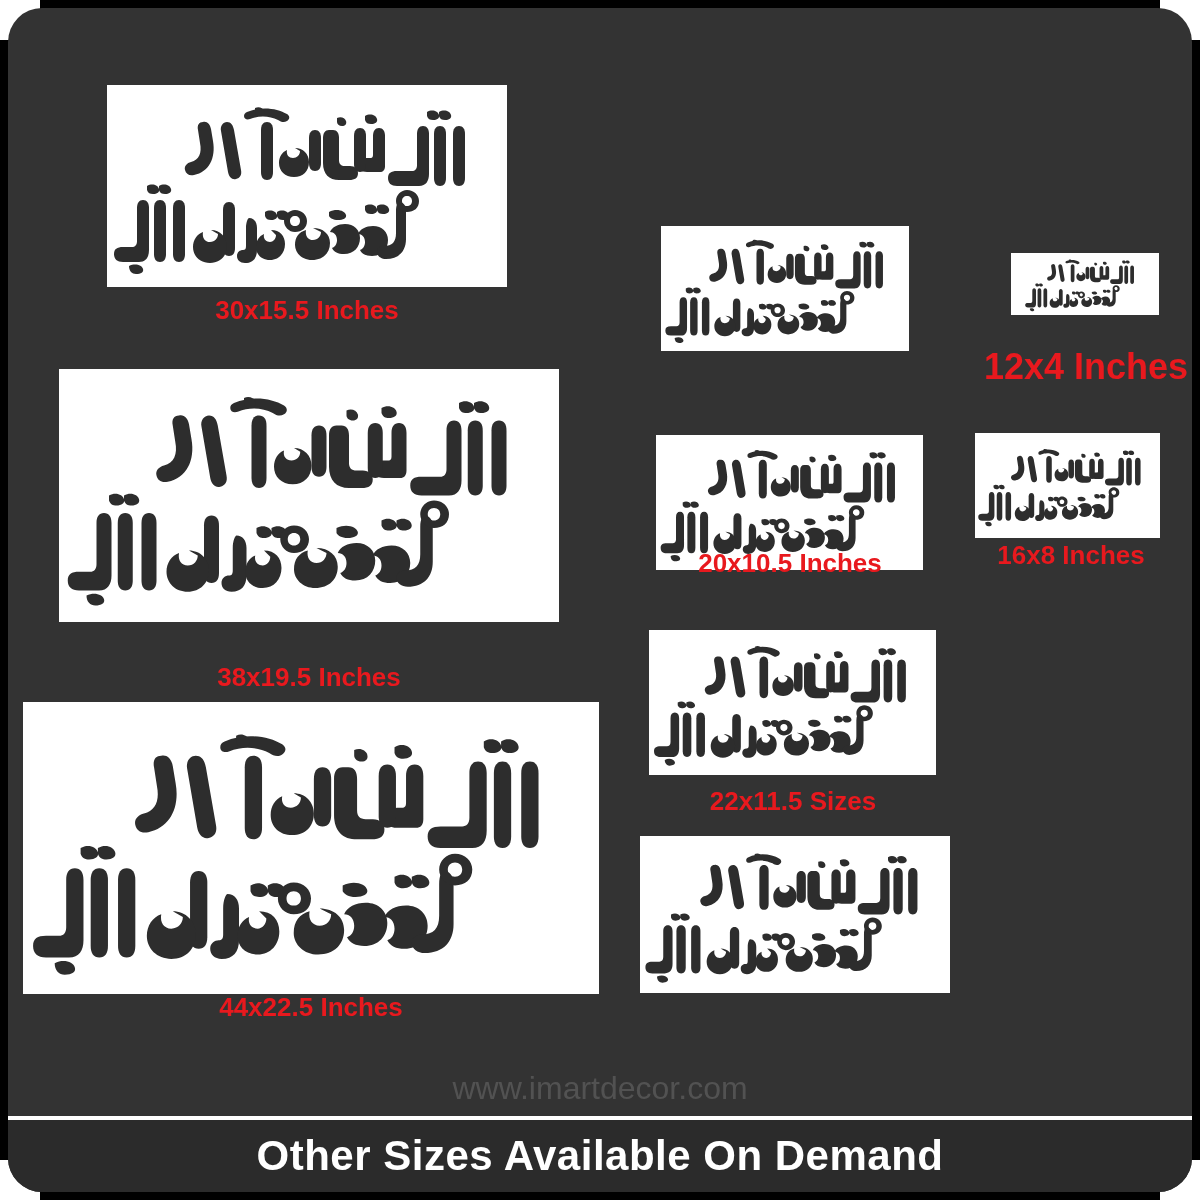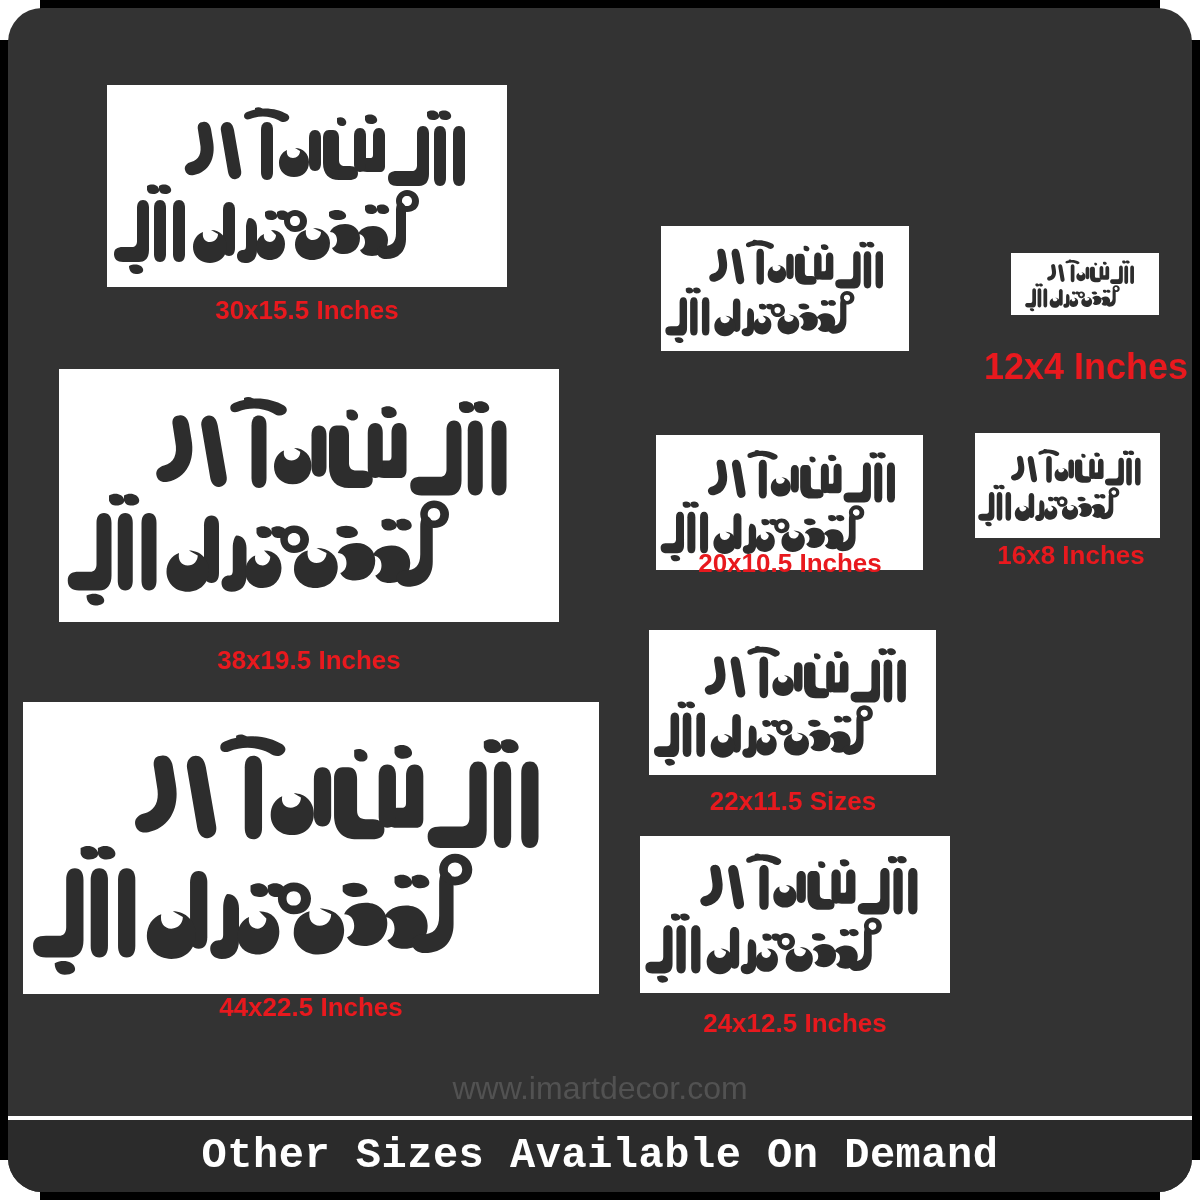--- a/index.html
+++ b/index.html
@@ -86,21 +86,21 @@
     background: #2b2b2b;
     border-top: 4px solid #ffffff;
     display: flex;
     align-items: center;
     justify-content: center;
   }
   #banner-text {
     color: #ffffff;
     font-size: 42px;
     font-weight: bold;
-    font-family: Liberation Mono, monospace;
+    font-family: Liberation Sans, sans-serif;
     letter-spacing: 0.5px;
   }
 </style>
 </head>
 <body>
 
 <svg width="0" height="0" style="position:absolute" aria-hidden="true">
   <defs>
     <symbol id="kalima" viewBox="0 0 400 200" preserveAspectRatio="xMidYMid meet">
       <g fill="#2d2d2d">
@@ -170,21 +170,21 @@
           <use href="#kalima"></use>
         </svg>
     </div>
     <div class="caption" style="left:99px; top:287px; width:400px; font-size:26px;">30x15.5 Inches</div>
 
     <div class="tile" style="left:51px; top:361px; width:500px; height:253px;">
       <svg class="tile-art" viewBox="0 0 400 200">
           <use href="#kalima"></use>
         </svg>
     </div>
-    <div class="caption" style="left:51px; top:637px; width:500px; font-size:26px;">38x19.5 Inches</div>
+    <div class="caption" style="left:51px; top:654px; width:500px; font-size:26px;">38x19.5 Inches</div>
 
     <div class="tile" style="left:15px; top:694px; width:576px; height:292px;">
       <svg class="tile-art" viewBox="0 0 400 200">
           <use href="#kalima"></use>
         </svg>
     </div>
     <div class="caption" style="left:15px; top:956px; width:576px; font-size:26px;margin-top:28px;">44x22.5 Inches</div>
 
     <div class="tile" style="left:653px; top:218px; width:248px; height:125px;">
       <svg class="tile-art" viewBox="0 0 400 200">
@@ -204,21 +204,20 @@
           <use href="#kalima"></use>
         </svg>
     </div>
     <div class="caption" style="left:630px; top:778px; width:310px; font-size:26px;">22x11.5 Sizes</div>
 
     <div class="tile" style="left:632px; top:828px; width:310px; height:157px;">
       <svg class="tile-art" viewBox="0 0 400 200">
           <use href="#kalima"></use>
         </svg>
     </div>
-    <div class="caption" style="left:620px; top:1000px; width:334px; font-size:26px;">24x12.5 Inches</div>
 
     <div class="tile" style="left:1003px; top:245px; width:148px; height:62px;">
       <svg class="tile-art" viewBox="0 0 400 200">
           <use href="#kalima"></use>
         </svg>
     </div>
     <div class="caption" style="left:976px; top:338px; width:202px; font-size:36px;">12x4 Inches</div>
 
     <div class="tile" style="left:967px; top:425px; width:185px; height:105px;">
       <svg class="tile-art" viewBox="0 0 400 200">

